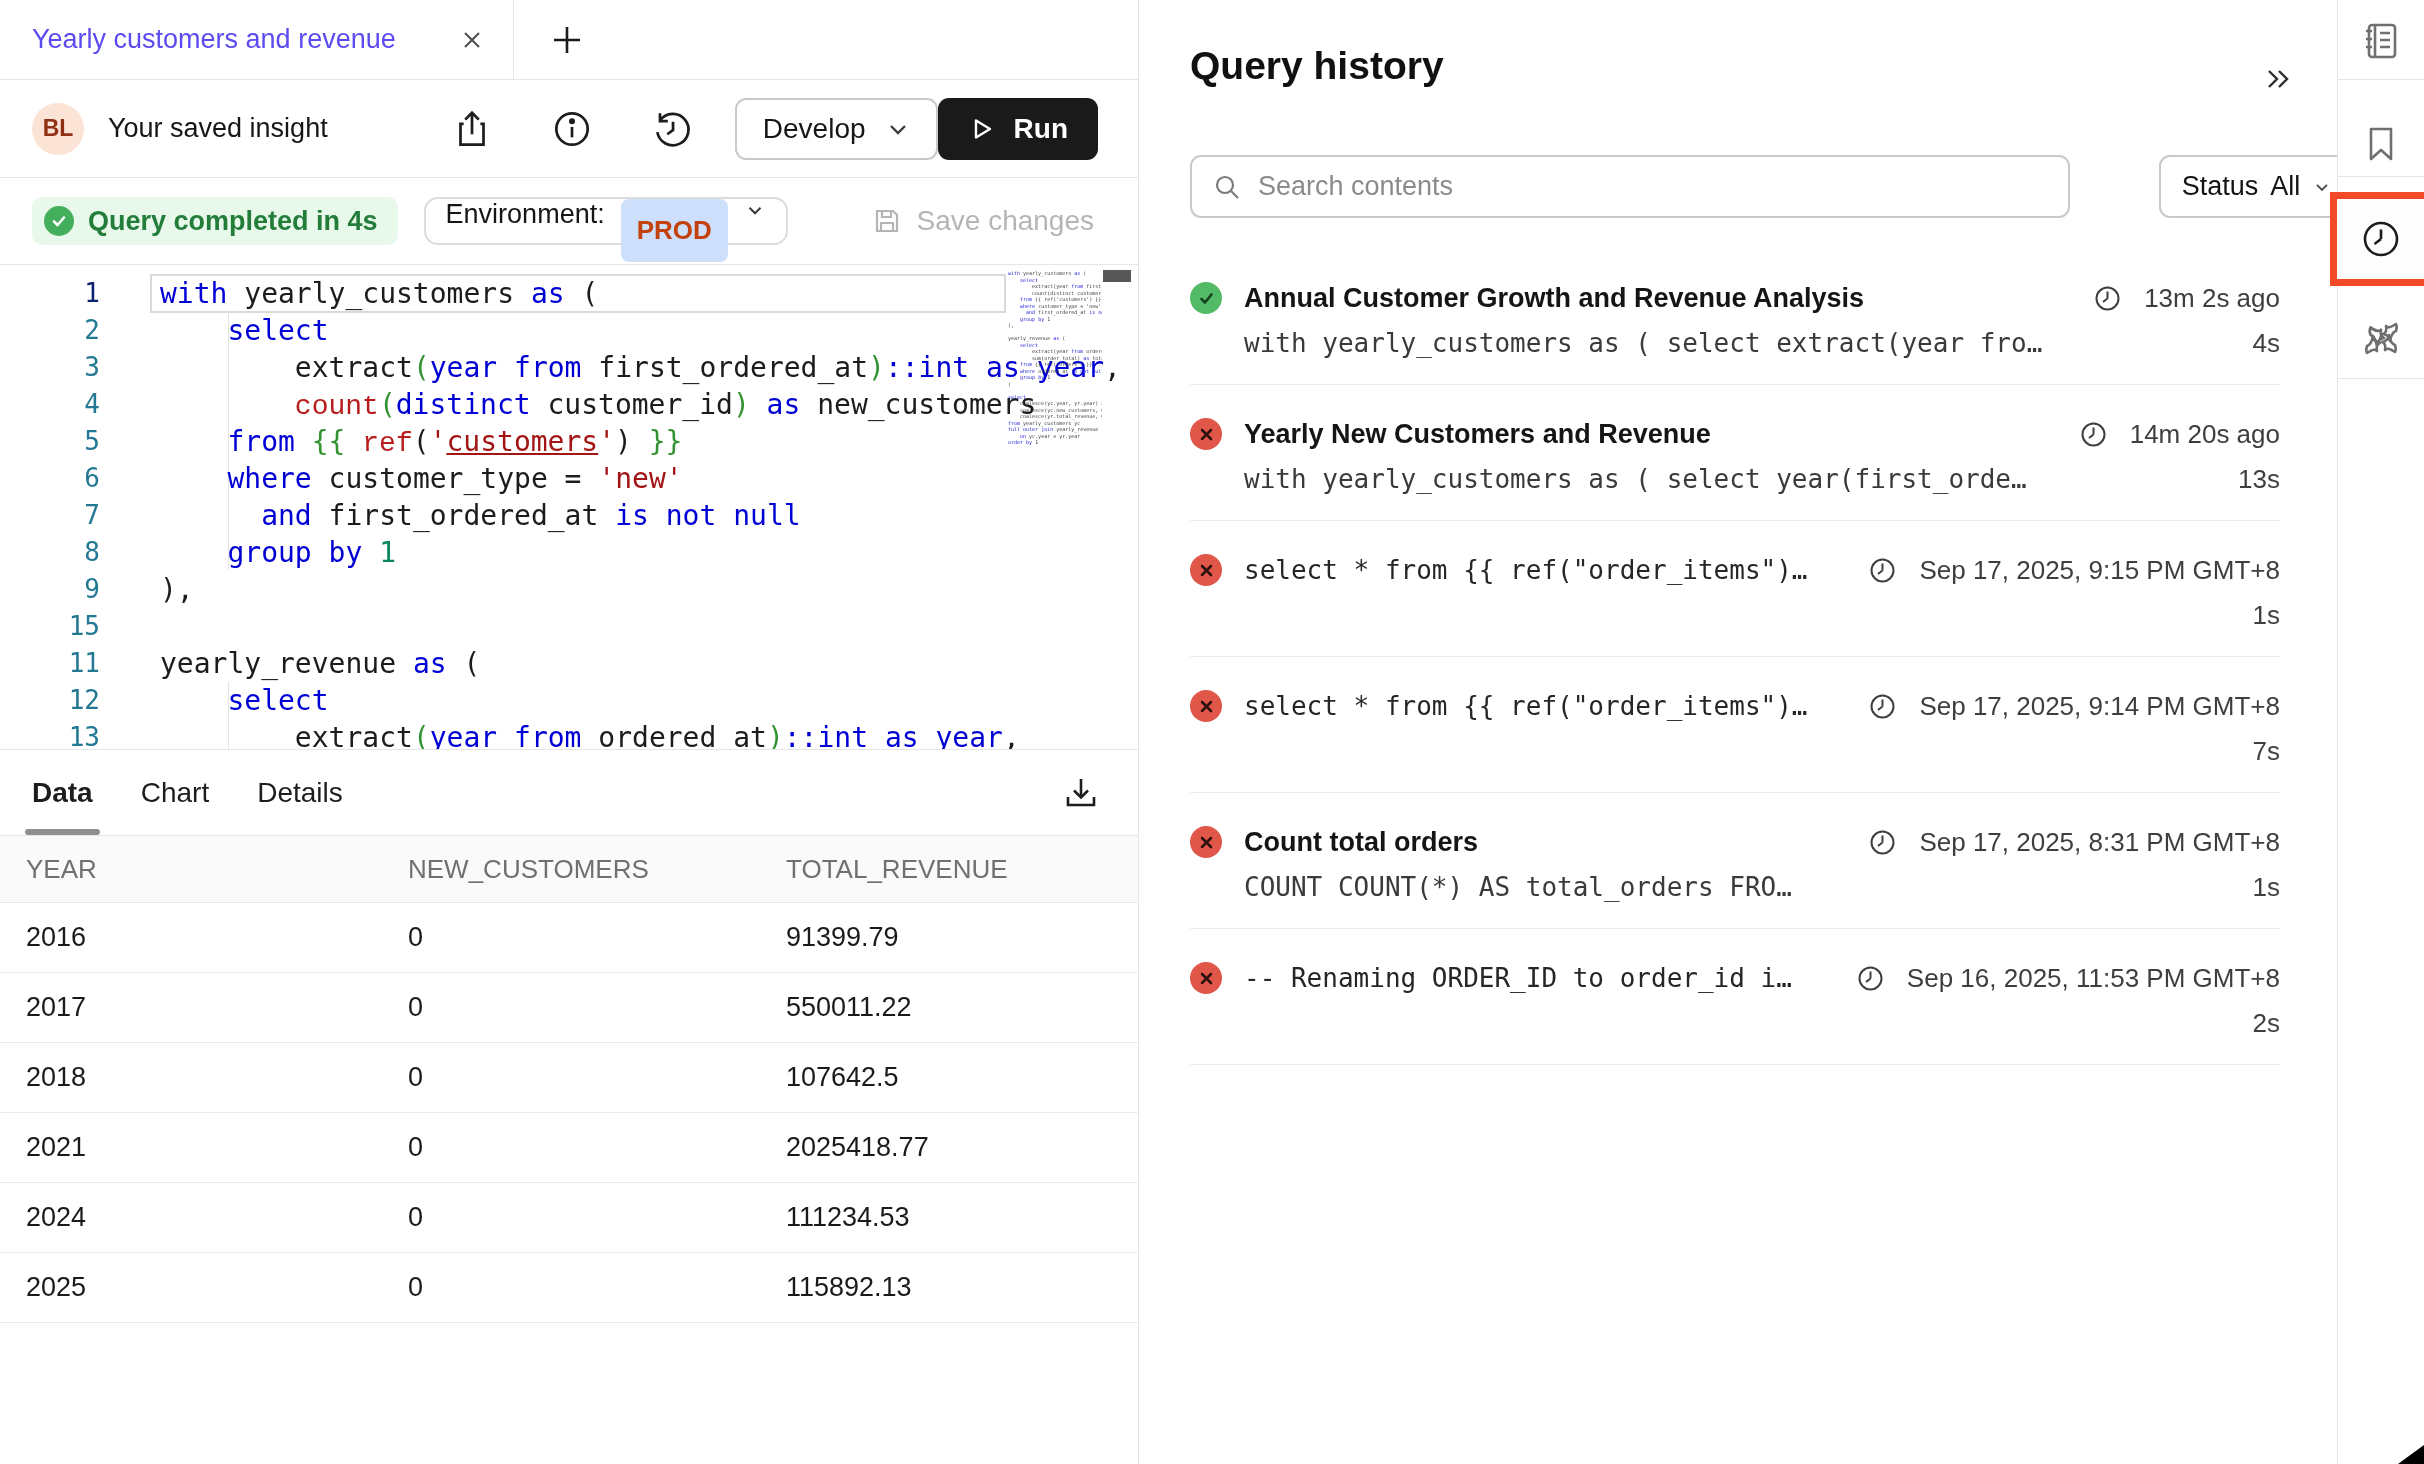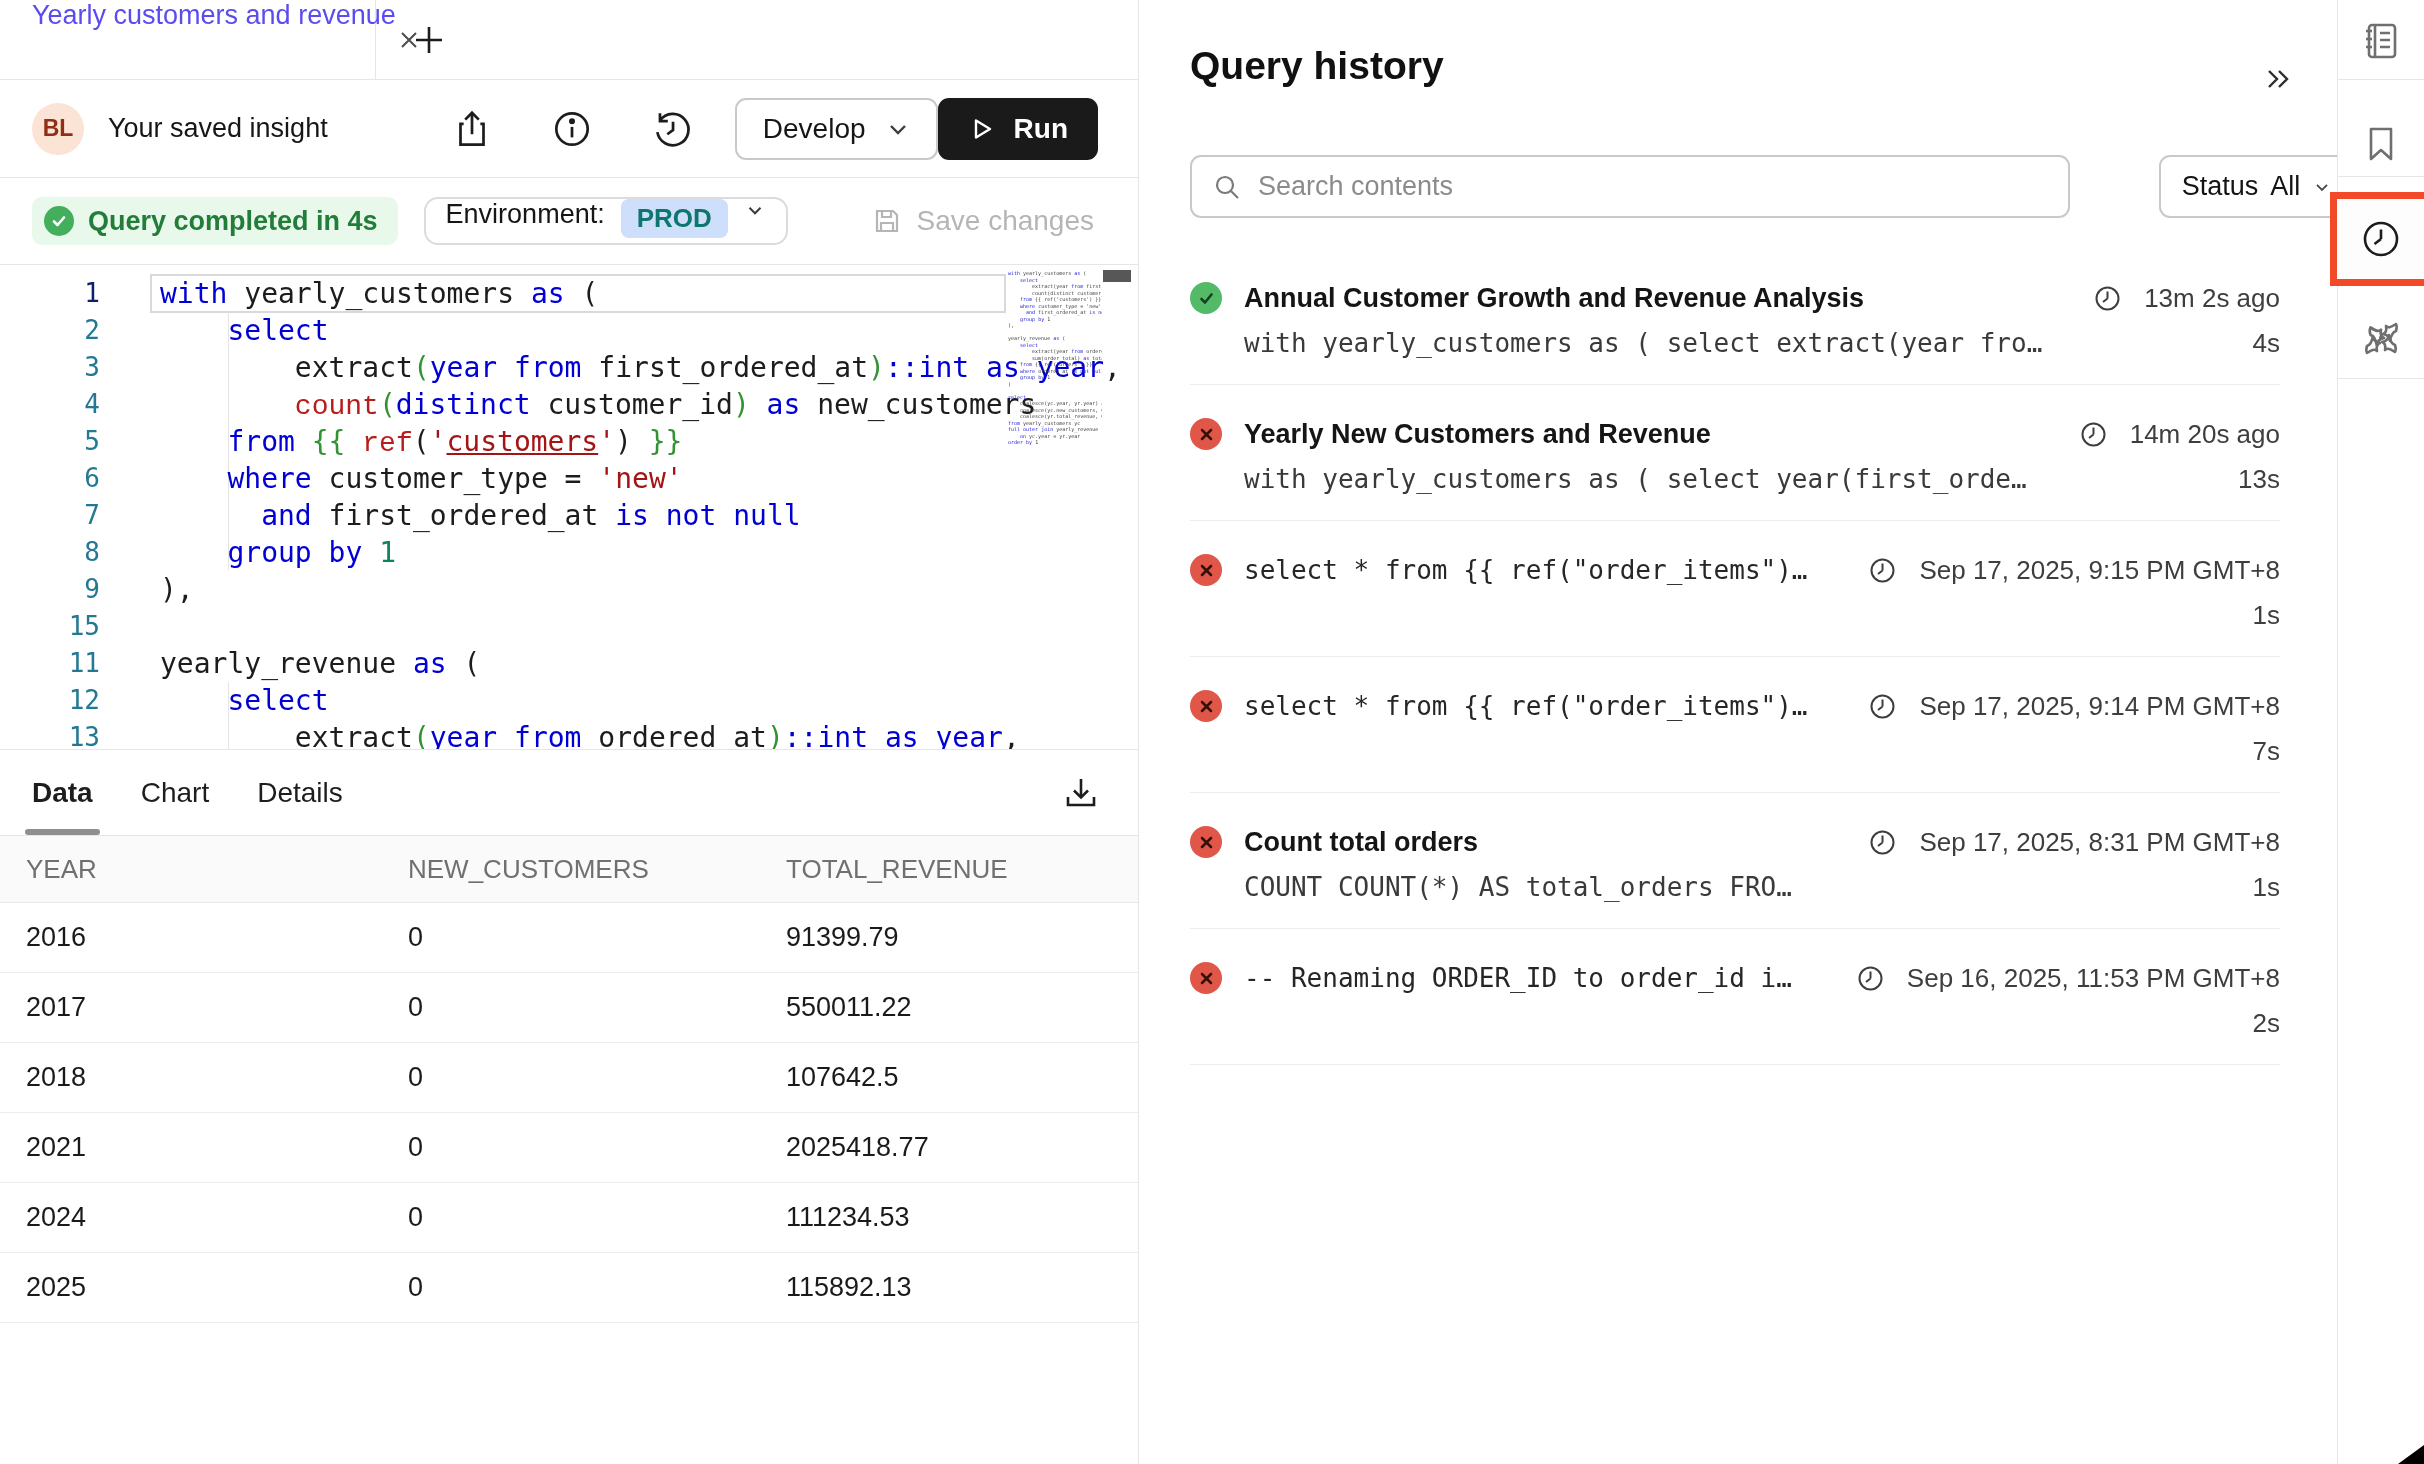--- a/index.html
+++ b/index.html
@@ -10,38 +10,38 @@
     background: #ffffff;
     color: #141414;
     overflow: hidden;
   }
   svg { display: block; }
 
   
   .left-panel { position: absolute; left: 0; top: 0; width: 1139px; height: 1464px; border-right: 1px solid #e4e4e4; background: #fff; }
 
   .tab-bar { height: 80px; border-bottom: 1px solid #e6e6e6; display: flex; align-items: center; }
-  .tab { width: 376px; height: 100%; display: flex; padding: 0 28px 0 32px; border-right: 1px solid #e6e6e6; }
+  .tab { width: 514px; height: 100%; display: flex; align-items: center; padding: 0 28px 0 32px; border-right: 1px solid #e6e6e6; }
   .tab-title { color: #5c4bf0; font-size: 27px; white-space: nowrap; flex: 1; }
   .icon-btn { background: none; border: none; cursor: pointer; display: flex; align-items: center; justify-content: center; }
   .tab-plus { margin-left: 36px; }
 
   .toolbar { height: 98px; border-bottom: 1px solid #e6e6e6; display: flex; align-items: center; padding: 0 40px 0 32px; }
   .avatar { width: 52px; height: 52px; border-radius: 50%; background: #fbe3d5; color: #8f2f14; font-weight: 700; font-size: 23px; display: flex; align-items: center; justify-content: center; flex: none; }
   .saved-label { font-size: 27px; margin-left: 24px; color: #161616; }
   .toolbar-spacer { flex: 1; }
   .tool-icons { display: flex; align-items: center; gap: 54px; margin-right: 40px; }
   .btn-develop { height: 62px; padding: 0 26px; background: #fff; border: 2px solid #c9c9c9; border-radius: 11px; font-size: 28px; color: #161616; display: flex; align-items: center; gap: 20px; font-family: inherit; cursor: pointer; }
   .btn-run { height: 62px; padding: 0 30px; background: #1a1a1a; border: none; border-radius: 11px; font-size: 28px; font-weight: 600; color: #fff; display: flex; align-items: center; gap: 18px; font-family: inherit; cursor: pointer; }
 
   .status-bar { height: 87px; border-bottom: 1px solid #e6e6e6; display: flex; align-items: center; padding: 0 44px 0 32px; }
   .pill-success { height: 48px; background: #e8f8ea; border-radius: 10px; display: flex; align-items: center; gap: 14px; padding: 0 20px 0 12px; color: #237d3a; font-size: 27px; font-weight: 600; }
   .check-dot { width: 30px; height: 30px; border-radius: 50%; background: #43af5c; display: flex; align-items: center; justify-content: center; }
   .env-select { height: 48px; margin-left: 26px; border: 2px solid #dcdcdc; border-radius: 14px; background: #fff; display: flex; align-items: flex-start; gap: 16px; padding: 0 20px; font-size: 27px; color: #161616; cursor: pointer; font-family: inherit; }
-  .env-value { background: #cddffb; border-radius: 8px; padding: 4px 16px; font-weight: 600; font-size: 26px; color: #0f766e; }
+  .env-value { background: #cddffb; border-radius: 8px; padding: 16px 16px; font-weight: 600; font-size: 26px; color: #c2410c; }
   .save-btn { margin-left: auto; display: flex; align-items: center; gap: 14px; color: #b5b5b5; font-size: 28px; background: none; border: none; font-family: inherit; cursor: default; }
 
   
   .editor { position: relative; height: 485px; border-bottom: 1px solid #e6e6e6; overflow: hidden; font-family: "DejaVu Sans Mono", monospace; font-size: 28px; line-height: 37px; background: #fff; }
   .gutter { position: absolute; left: 0; top: 10px; width: 100px; text-align: right; color: #237893; font-size: 26px; }
   .gutter div { height: 37px; }
   .gutter div:first-child { color: #0b216f; }
   .code-area { position: absolute; left: 160px; top: 10px; right: 120px; white-space: pre; }
   .code-area div { height: 37px; }
   .cur-line { position: absolute; left: 150px; top: 9px; width: 856px; height: 39px; border: 2px solid #d9d9d9; }

